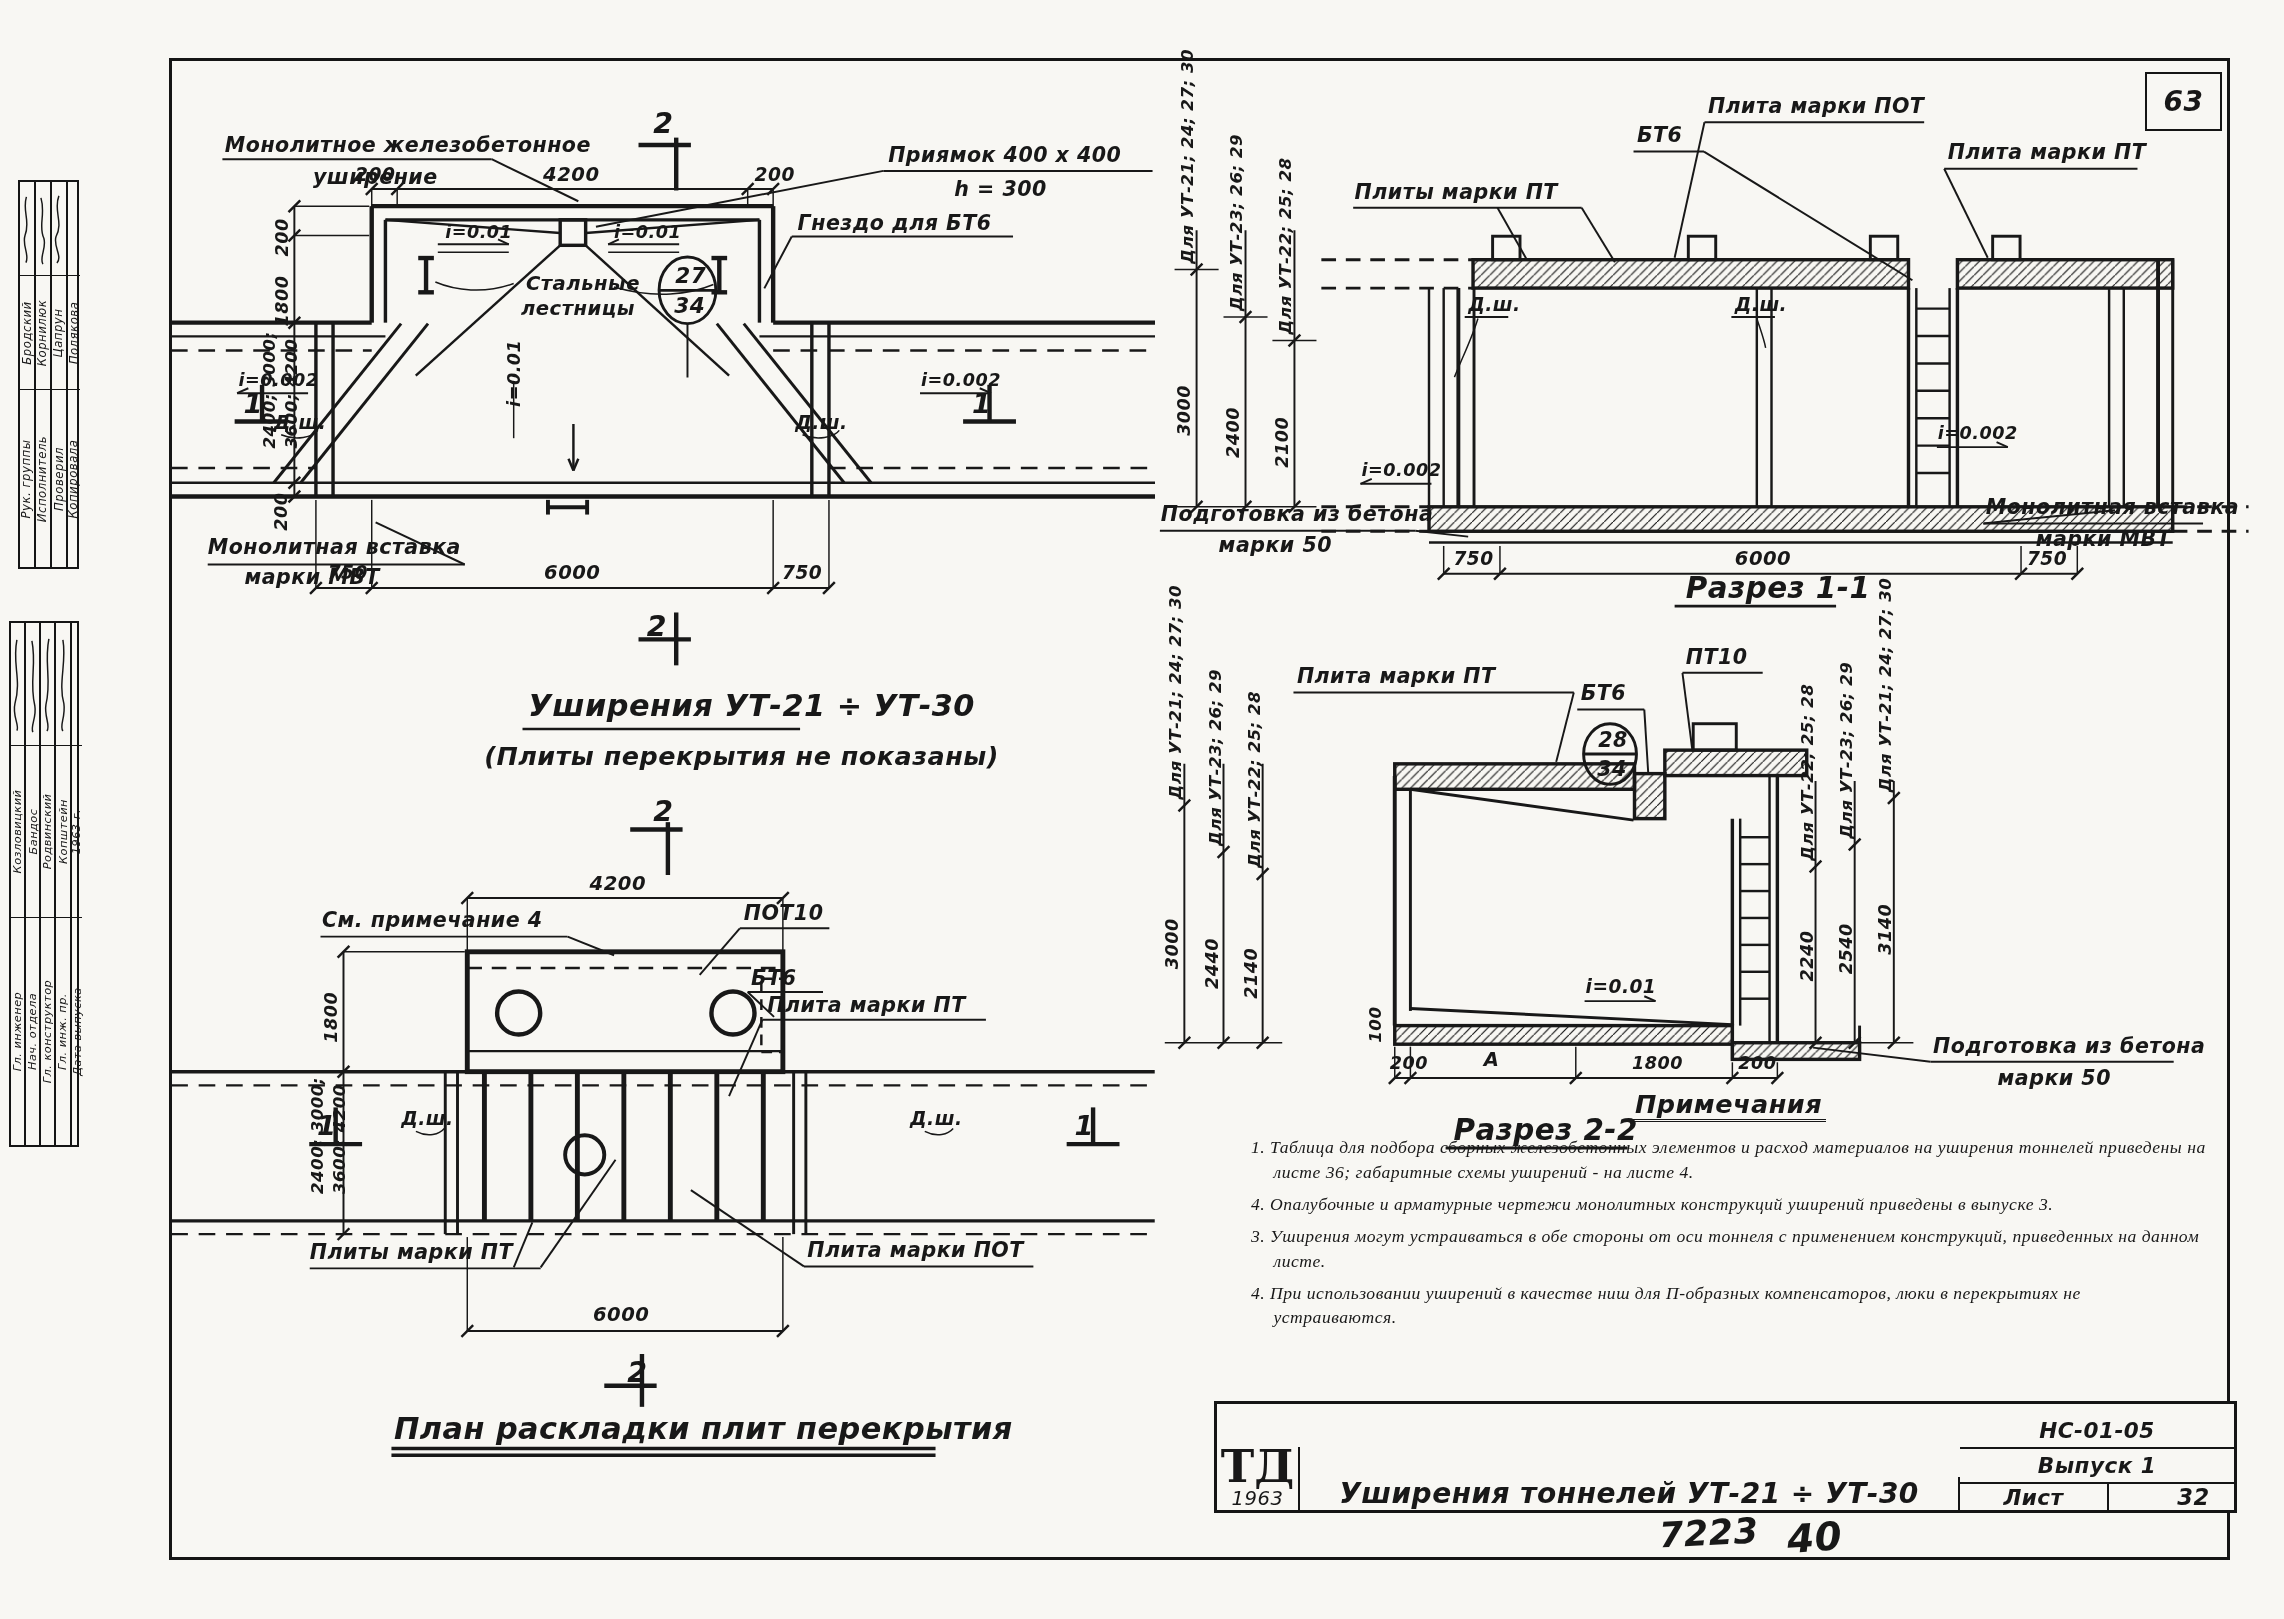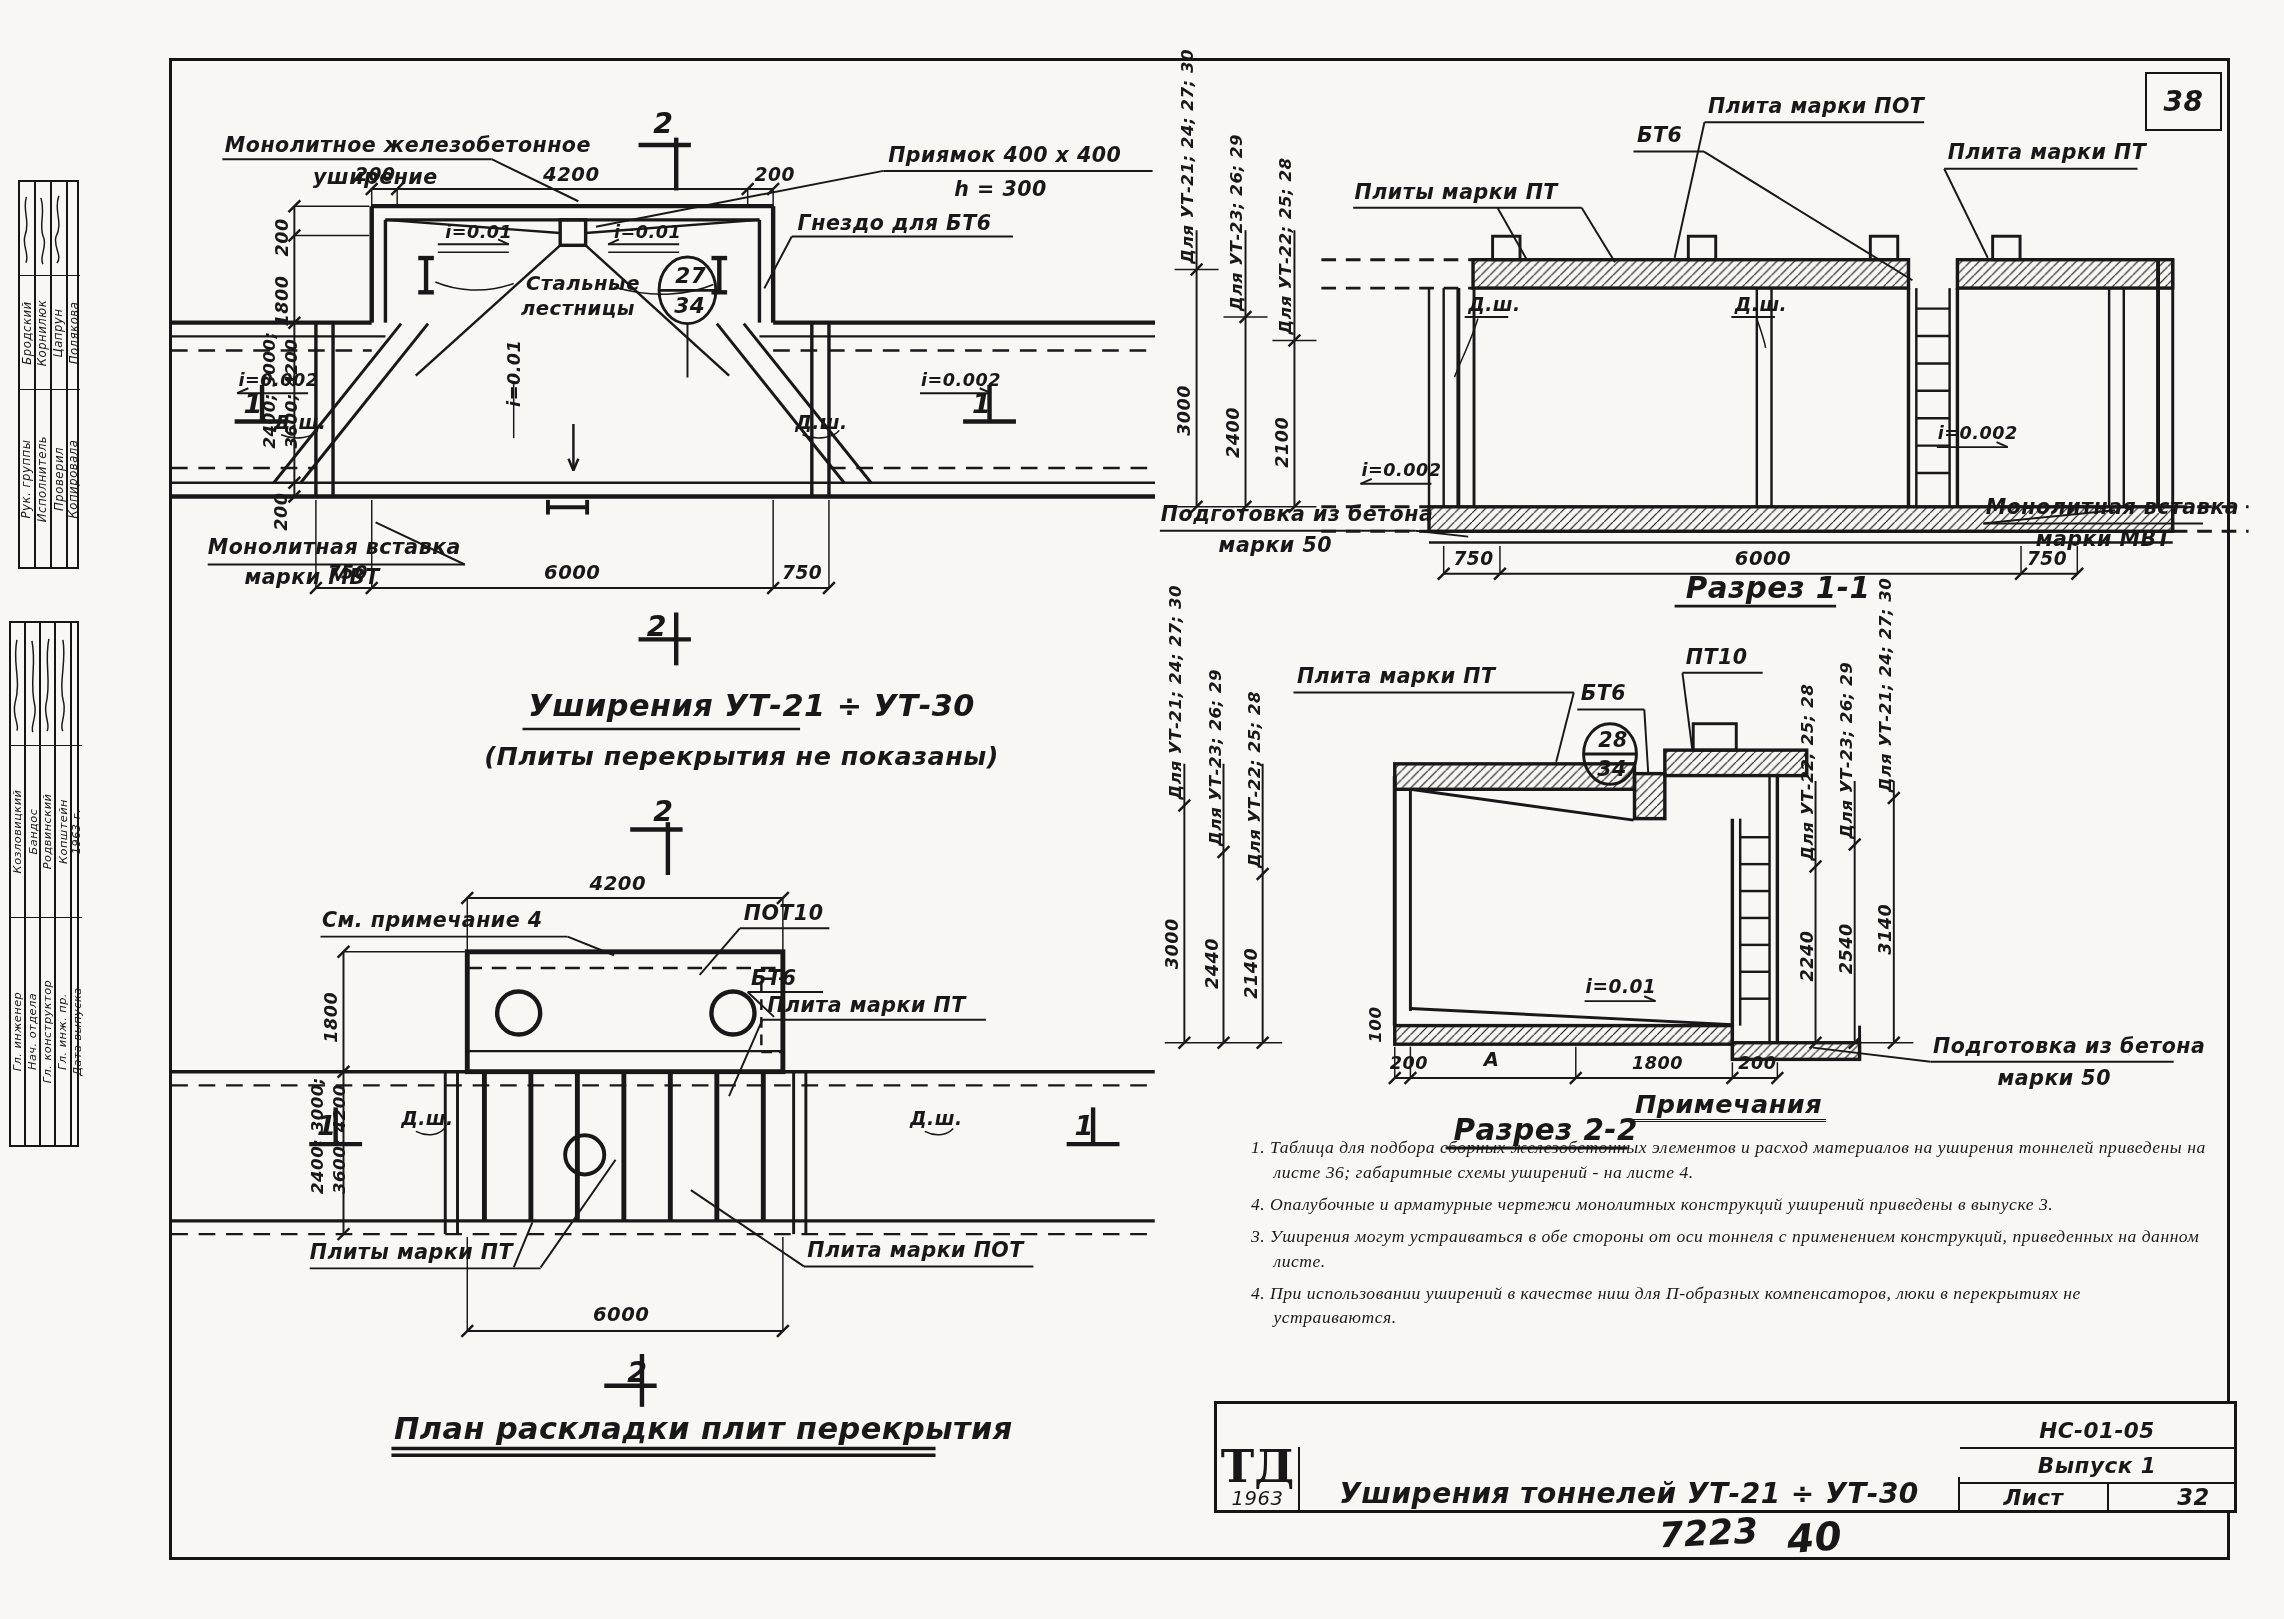--- a/index.html
+++ b/index.html
@@ -20,21 +20,21 @@
   .tb-cell{display:flex;align-items:center;justify-content:center;}
 </style>
 </head>
 <body>
 
 <div class="sheet">
 
   <div class="abs frame" style="left:169px;top:58px;width:2055px;height:1496px;"></div>
 
   <div class="abs ubox tb-cell hand" style="left:2145px;top:72px;width:73px;height:55px;font-size:28px;background:#f8f7f3;">
-    <span>38</span>
+    <span>63</span>
   </div>
 
   <div class="abs" style="left:17.6px;top:180px;width:57px;height:385px;border:2px solid #151515;display:flex;">
     <div class="sidecol" style="width:14px;">
       <div class="sidecell" style="height:93px;border-bottom:1.5px solid #151515;">
         <svg width="10.8" height="73" viewBox="0 0 22 150">
             <path d="M11 10 C 2 40, 20 60, 8 90 C 2 110, 18 130, 10 145" stroke="#181818" stroke-width="3" fill="none"></path>
           </svg>
       </div>
       <div class="sidecell" style="height:113px;border-bottom:1.5px solid #151515;">

